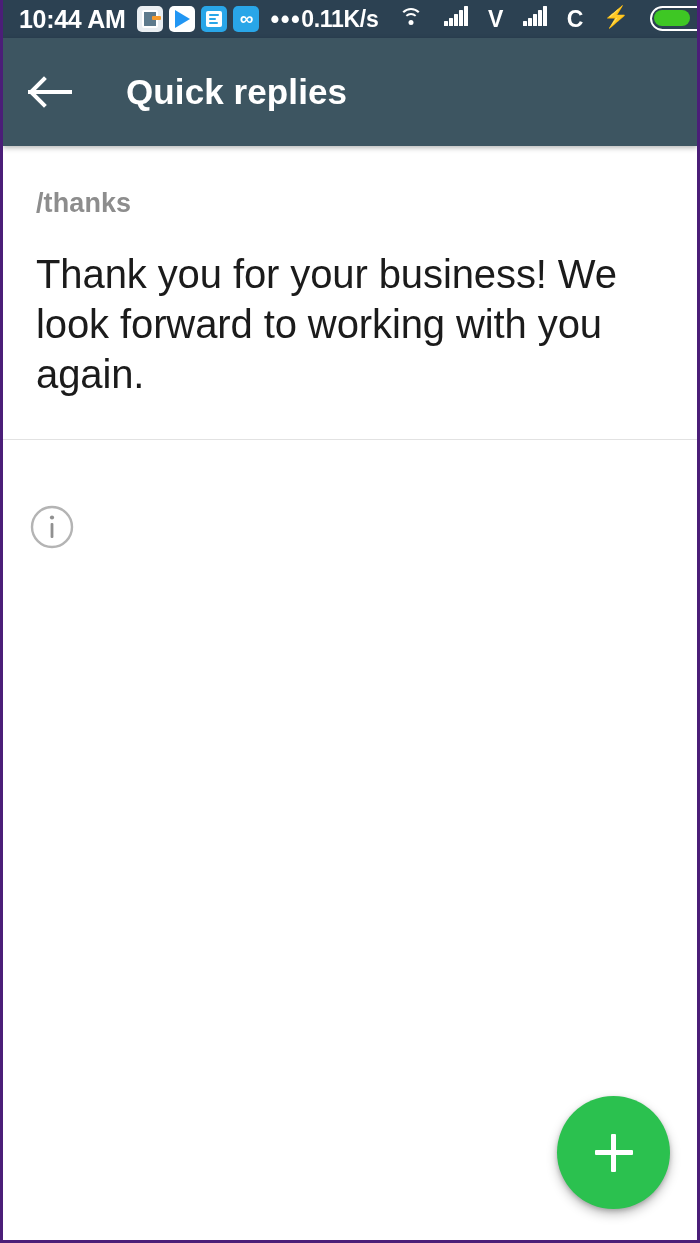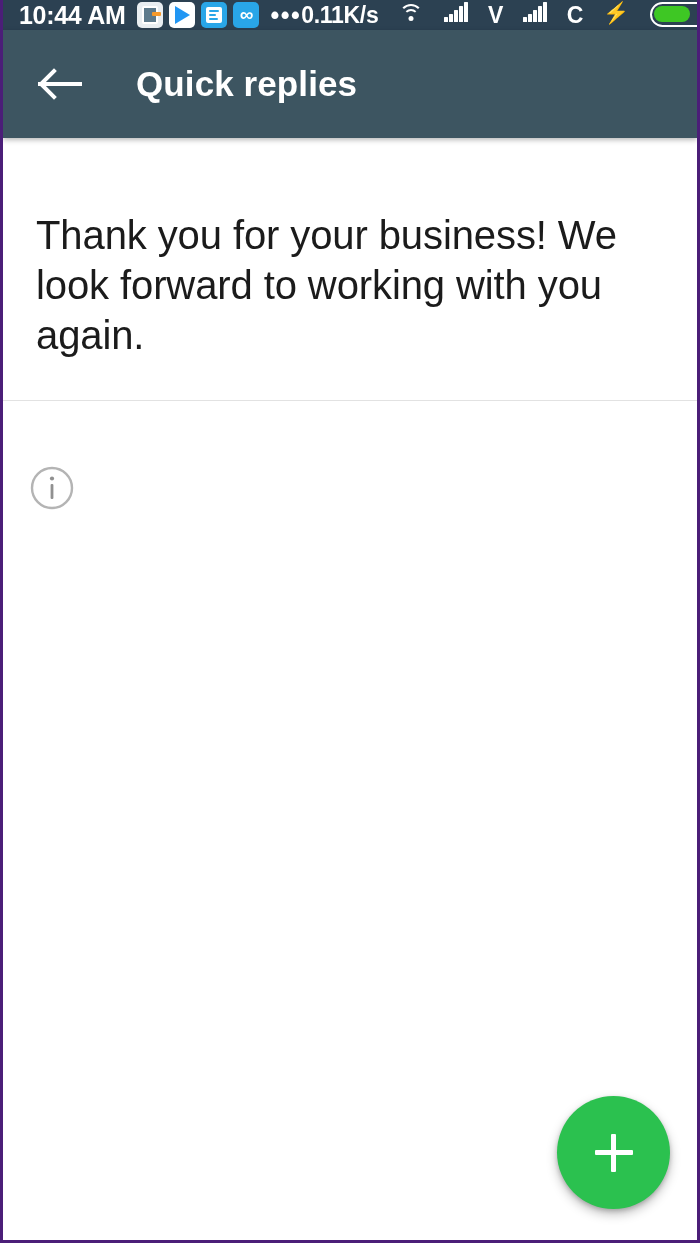--- a/index.html
+++ b/index.html
@@ -14,21 +14,21 @@
     width:700px; height:1243px;
     background:#ffffff;
     border-left:3px solid #4b1e78;
     border-right:3px solid #4b1e78;
     border-bottom:3px solid #4b1e78;
     overflow:hidden;
   }
 
   
   .status-bar {
-    height:30px;
+    height:38px;
     background:#2c4152;
     display:flex;
     align-items:center;
     padding:0 14px 0 16px;
     color:#ffffff;
     position:relative;
   }
   .status-clock {
     font-size:25px;
     font-weight:bold;
@@ -151,21 +151,21 @@
   .battery .fill {
     height:100%; background:#3ec724; border-radius:9px;
   }
   .batt-pct { font-size:20px; font-weight:bold; letter-spacing:-0.3px; }
 
   
   .app-bar {
     height:108px;
     background:#3d5561;
     display:flex; align-items:center;
-    padding-left:34px;
+    padding-left:24px;
     box-shadow:0 2px 5px rgba(0,0,0,0.28);
     position:relative; z-index:5;
   }
   .back-btn {
     width:46px; height:46px;
     display:flex; align-items:center; justify-content:center;
     flex:none;
     cursor:pointer;
   }
   .back-btn svg { display:block; }
@@ -304,20 +304,21 @@
         <path d="M2 16 L42 16" stroke="#ffffff" stroke-width="4" stroke-linecap="square"></path>
         <path d="M16 3 L3 16 L16 29" stroke="#ffffff" stroke-width="4" fill="none" stroke-linecap="square" stroke-linejoin="miter"></path>
       </svg>
     </div>
     <div class="app-title">Quick replies</div>
   </div>
 
   <div class="content">
 
     <div class="reply-item">
+      <div class="reply-shortcut">/thanks</div>
       <div class="reply-text">Thank you for your business! We look forward to working with you again.</div>
     </div>
 
     <div class="divider"></div>
 
     <div class="info-row">
       <svg class="info-icon" viewBox="0 0 46 46">
         <circle cx="23" cy="23" r="20" fill="none" stroke="#b4b4b4" stroke-width="2.4"></circle>
         <circle cx="23" cy="13.5" r="2.1" fill="#909090"></circle>
         <rect x="21.6" y="19" width="2.8" height="15" rx="1.1" fill="#909090"></rect>

